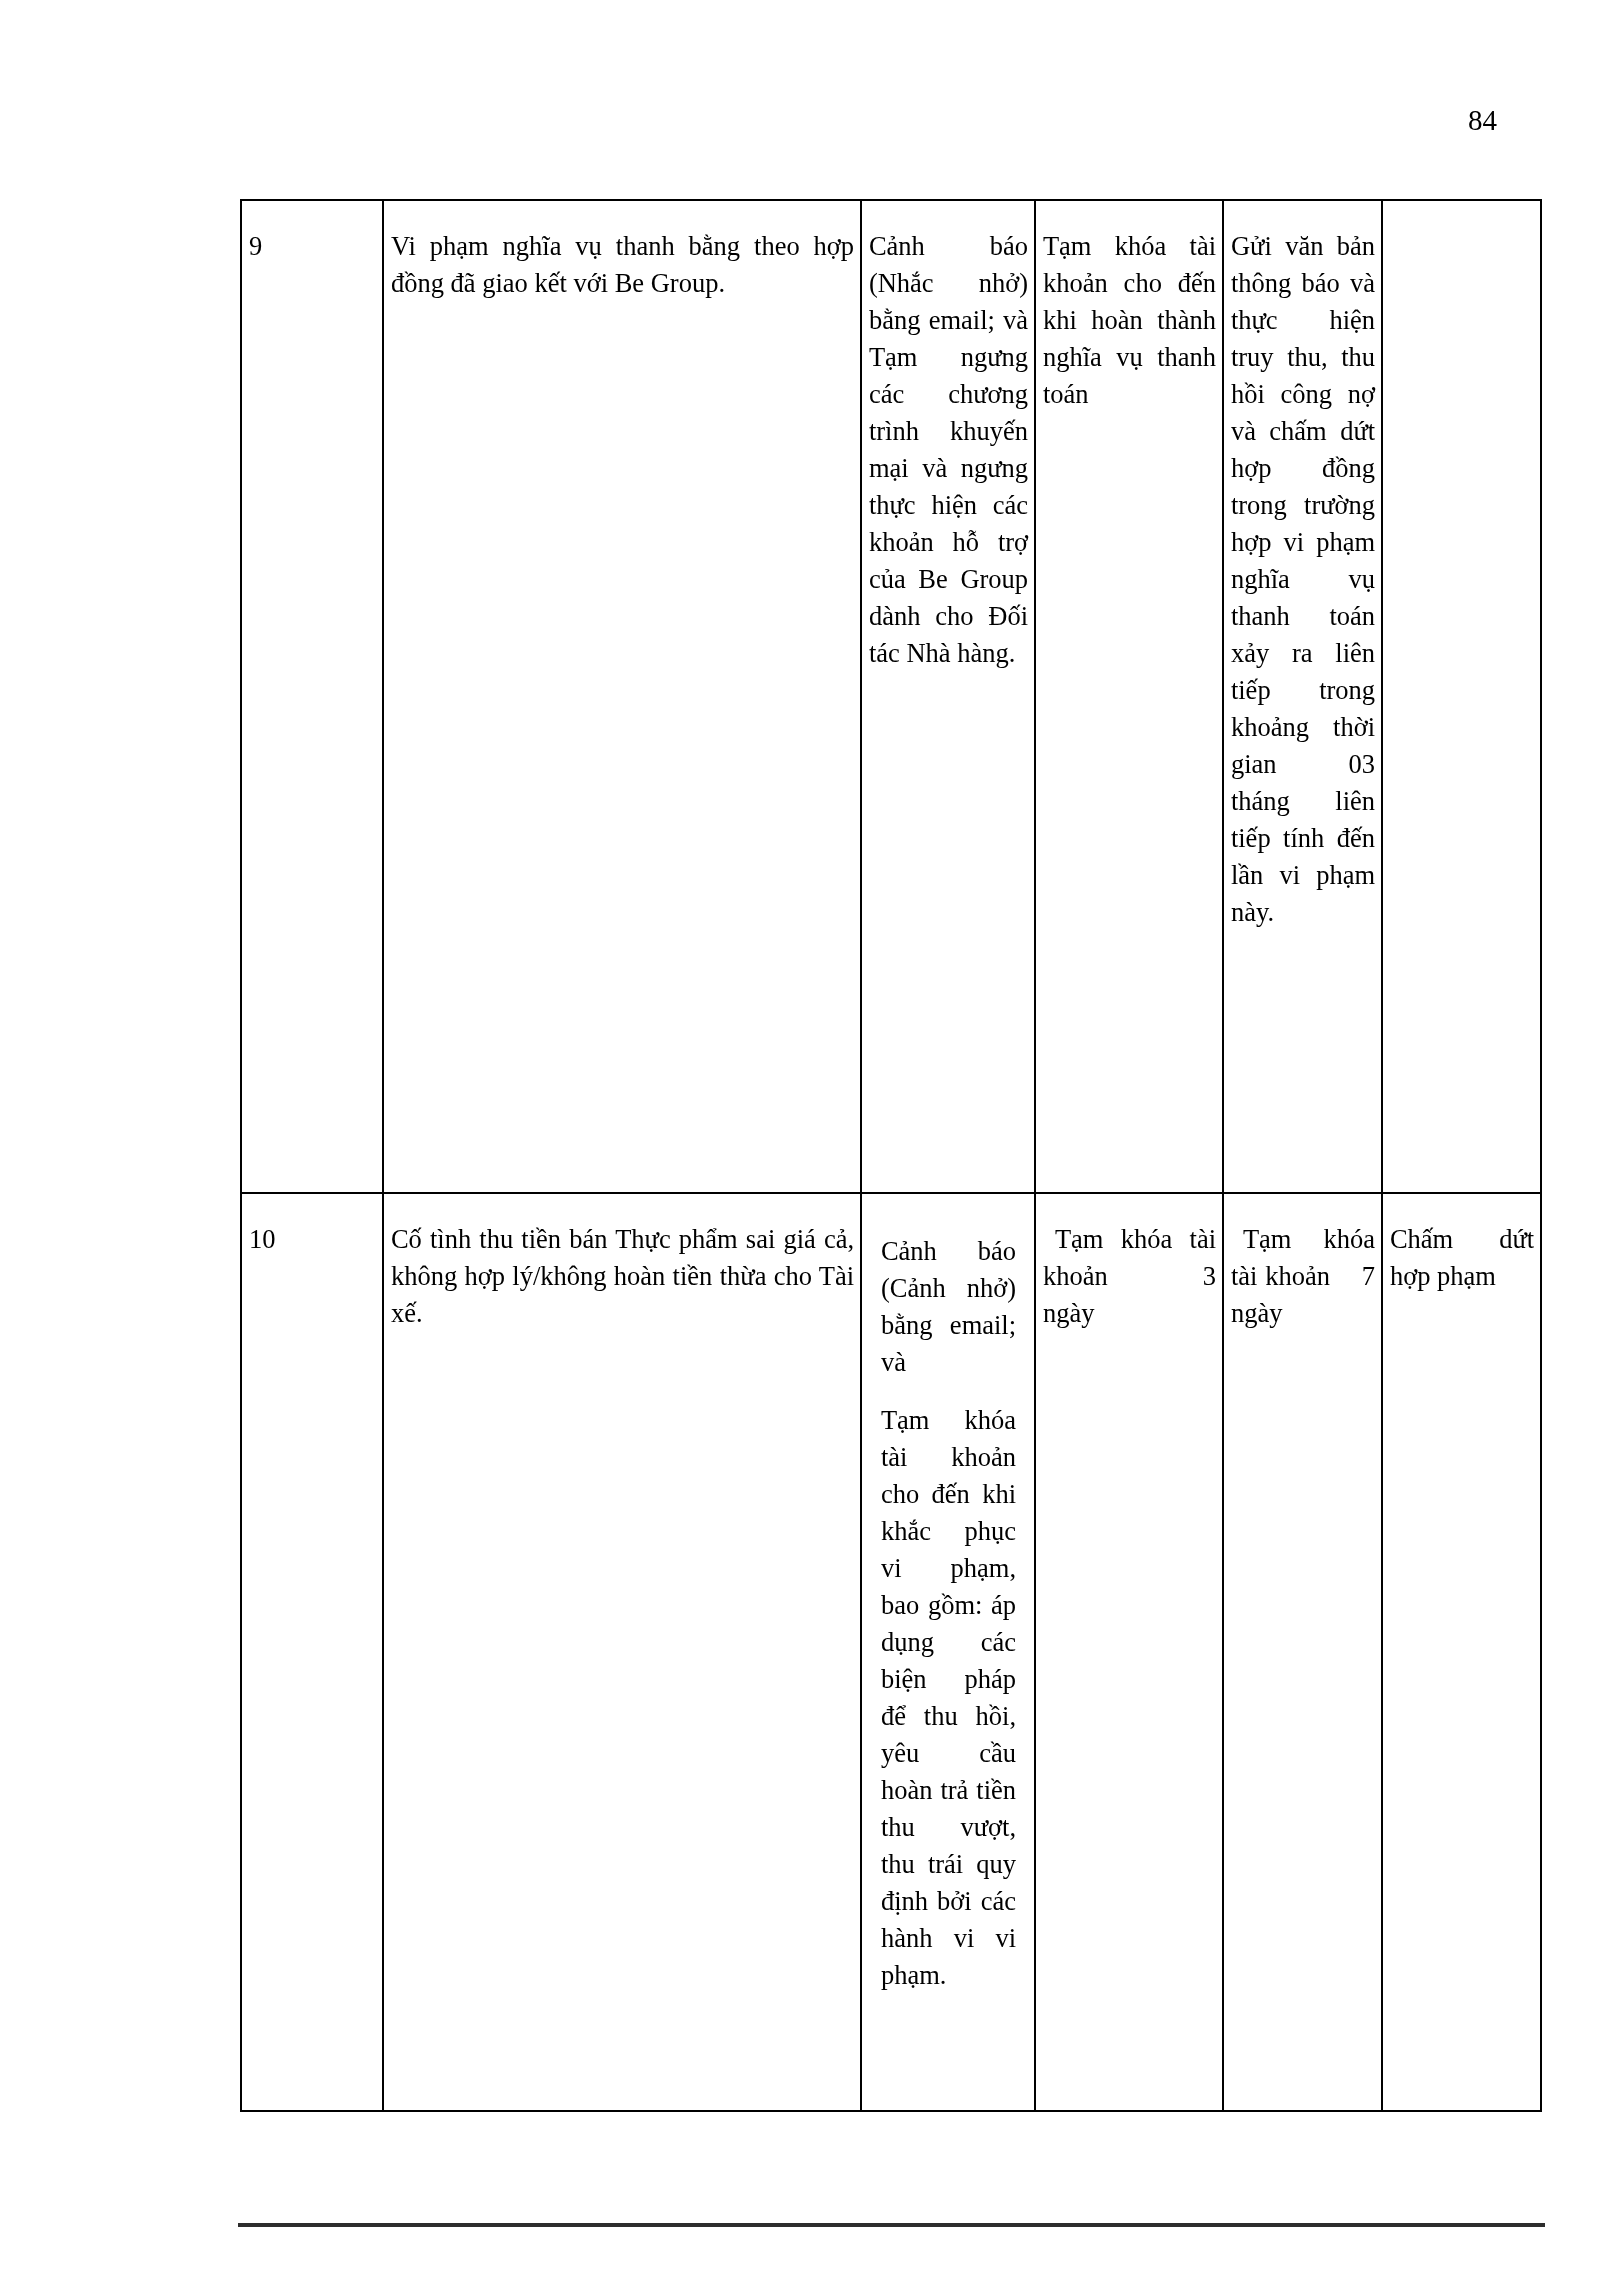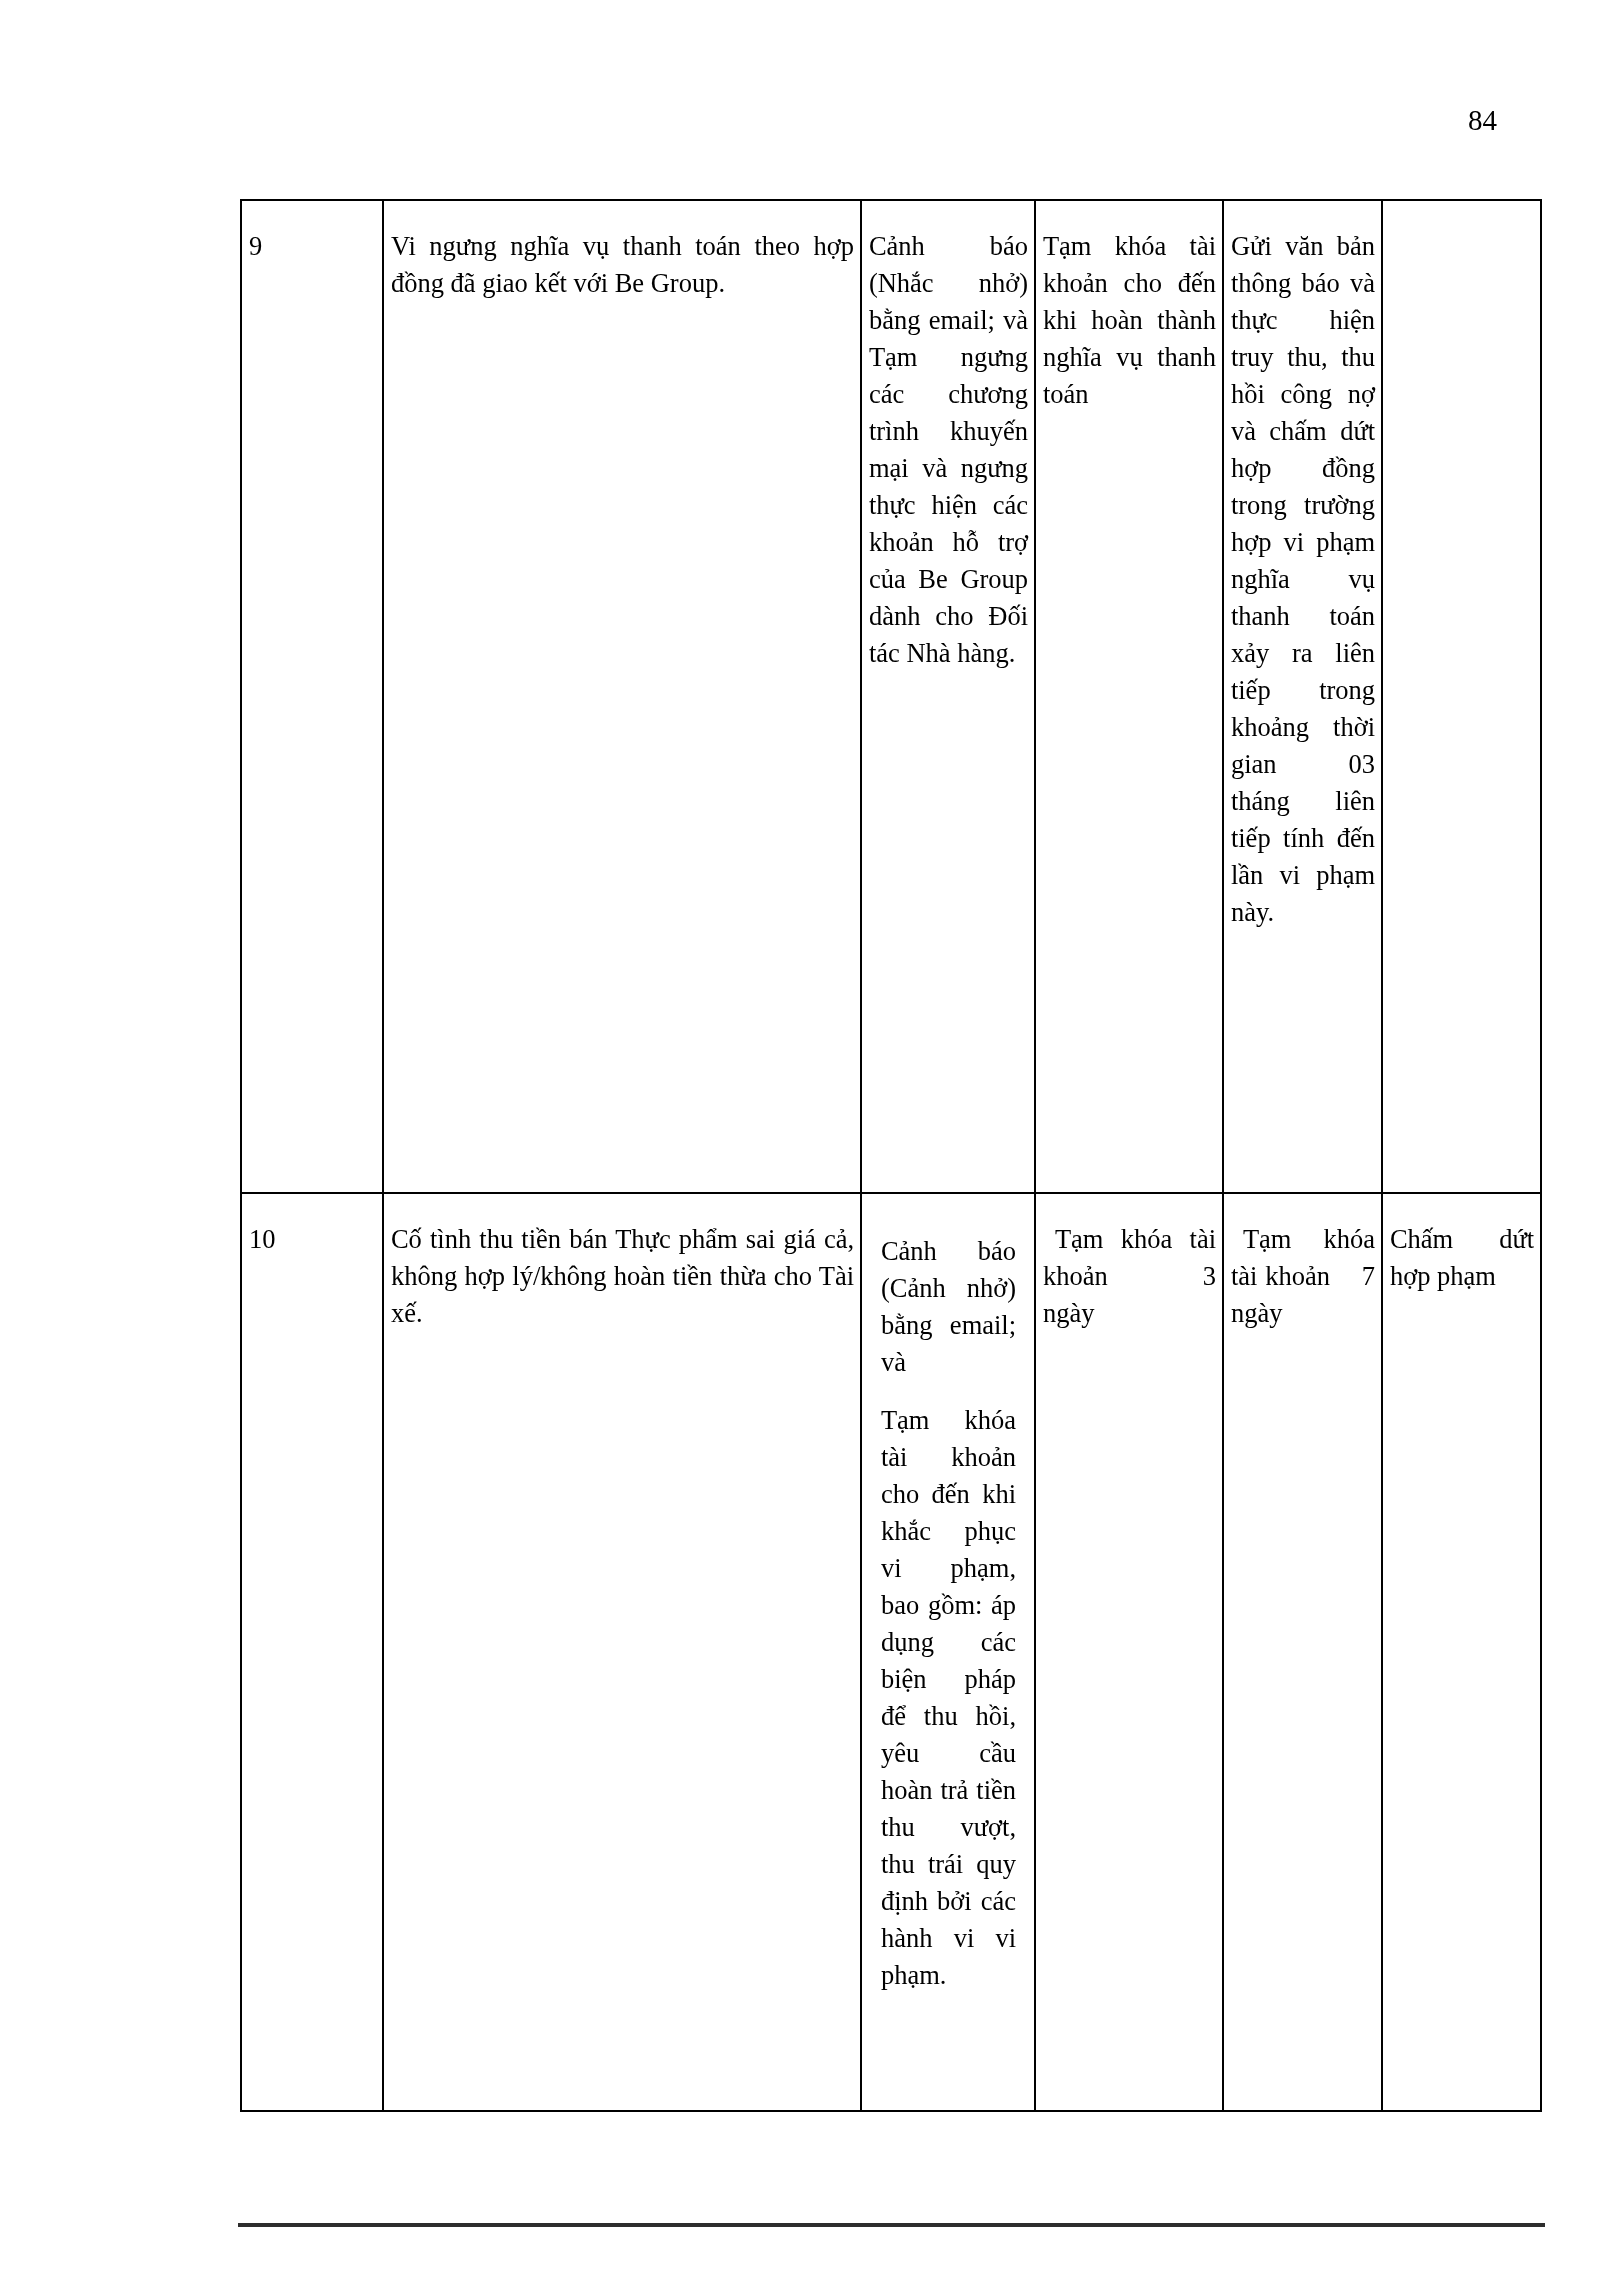--- a/index.html
+++ b/index.html
@@ -69,21 +69,21 @@
       <col style="width:142px">
       <col style="width:478px">
       <col style="width:174px">
       <col style="width:188px">
       <col style="width:159px">
       <col style="width:159px">
     </colgroup>
     <tbody>
       <tr class="row-9">
         <td class="num">9</td>
-        <td>Vi ngưng nghĩa vụ thanh toán theo hợp đồng đã giao kết với Be Group.</td>
+        <td>Vi phạm nghĩa vụ thanh bằng theo hợp đồng đã giao kết với Be Group.</td>
         <td>Cảnh báo (Nhắc nhở) bằng email; và Tạm ngưng các chương trình khuyến mại và ngưng thực hiện các khoản hỗ trợ của Be Group dành cho Đối tác Nhà hàng.</td>
         <td>Tạm khóa tài khoản cho đến khi hoàn thành nghĩa vụ thanh toán</td>
         <td>Gửi văn bản thông báo và thực hiện truy thu, thu hồi công nợ và chấm dứt hợp đồng trong trường hợp vi phạm nghĩa vụ thanh toán xảy ra liên tiếp trong khoảng thời gian 03 tháng liên tiếp tính đến lần vi phạm này.</td>
         <td></td>
       </tr>
       <tr class="row-10">
         <td class="num">10</td>
         <td>Cố tình thu tiền bán Thực phẩm sai giá cả, không hợp lý/không hoàn tiền thừa cho Tài xế.</td>
         <td>
           <p class="p-gap">Cảnh báo (Cảnh nhở) bằng email; và</p>

